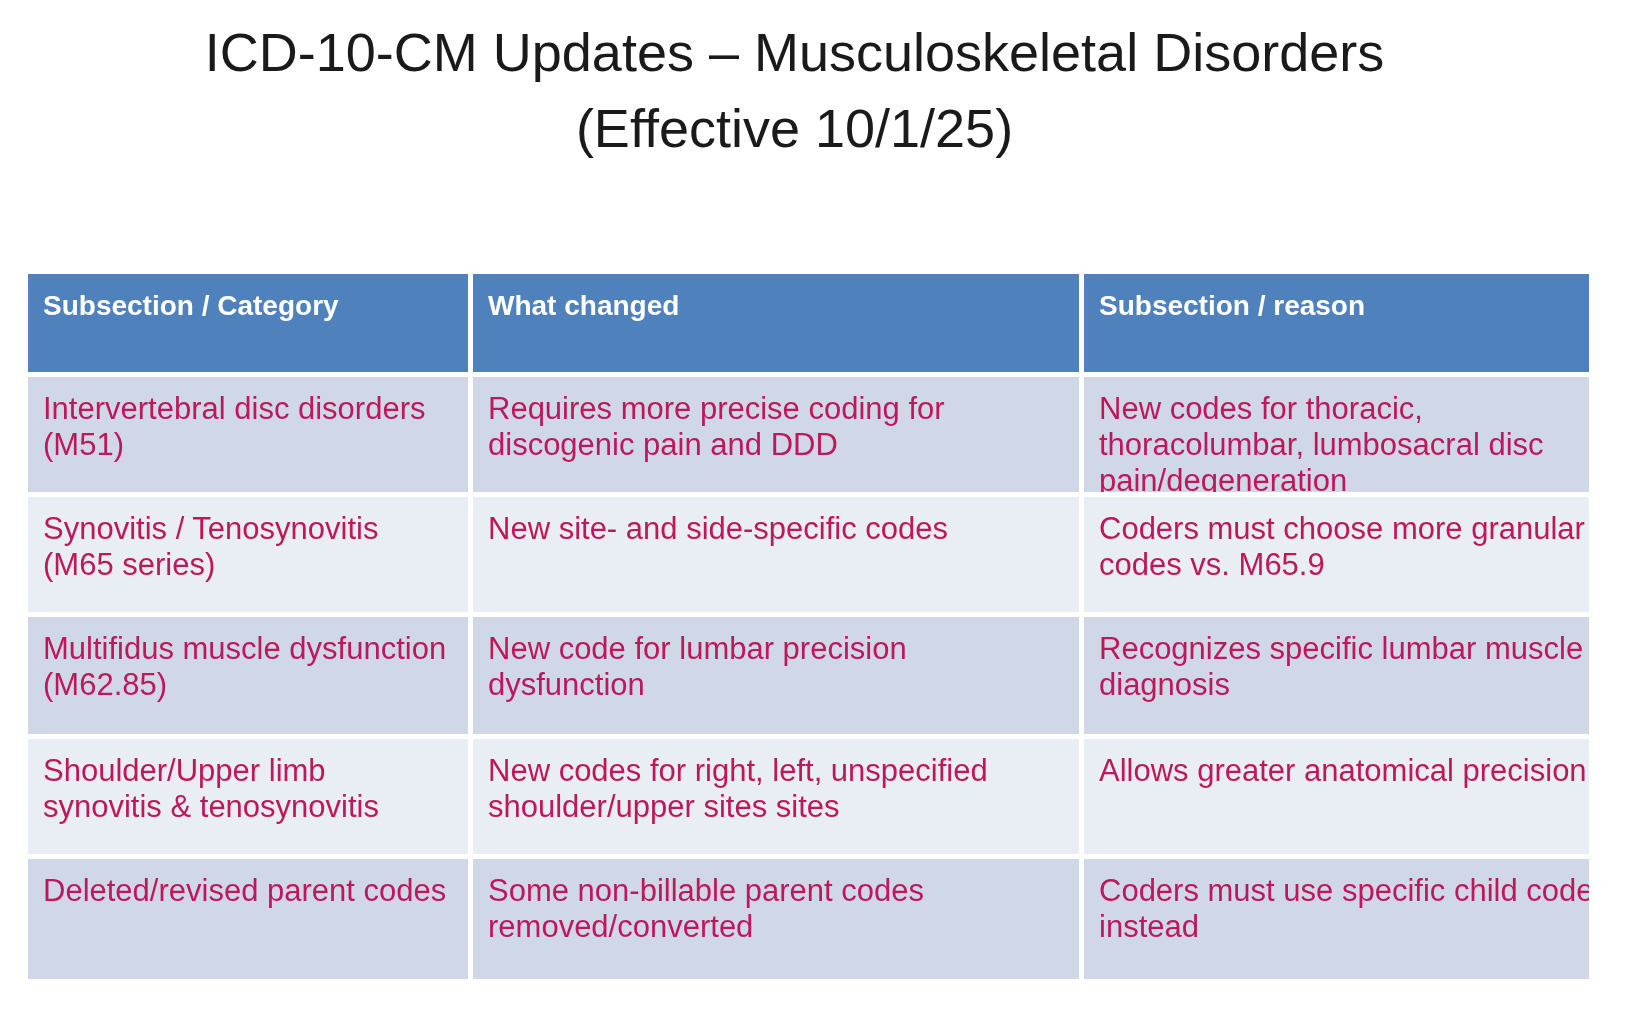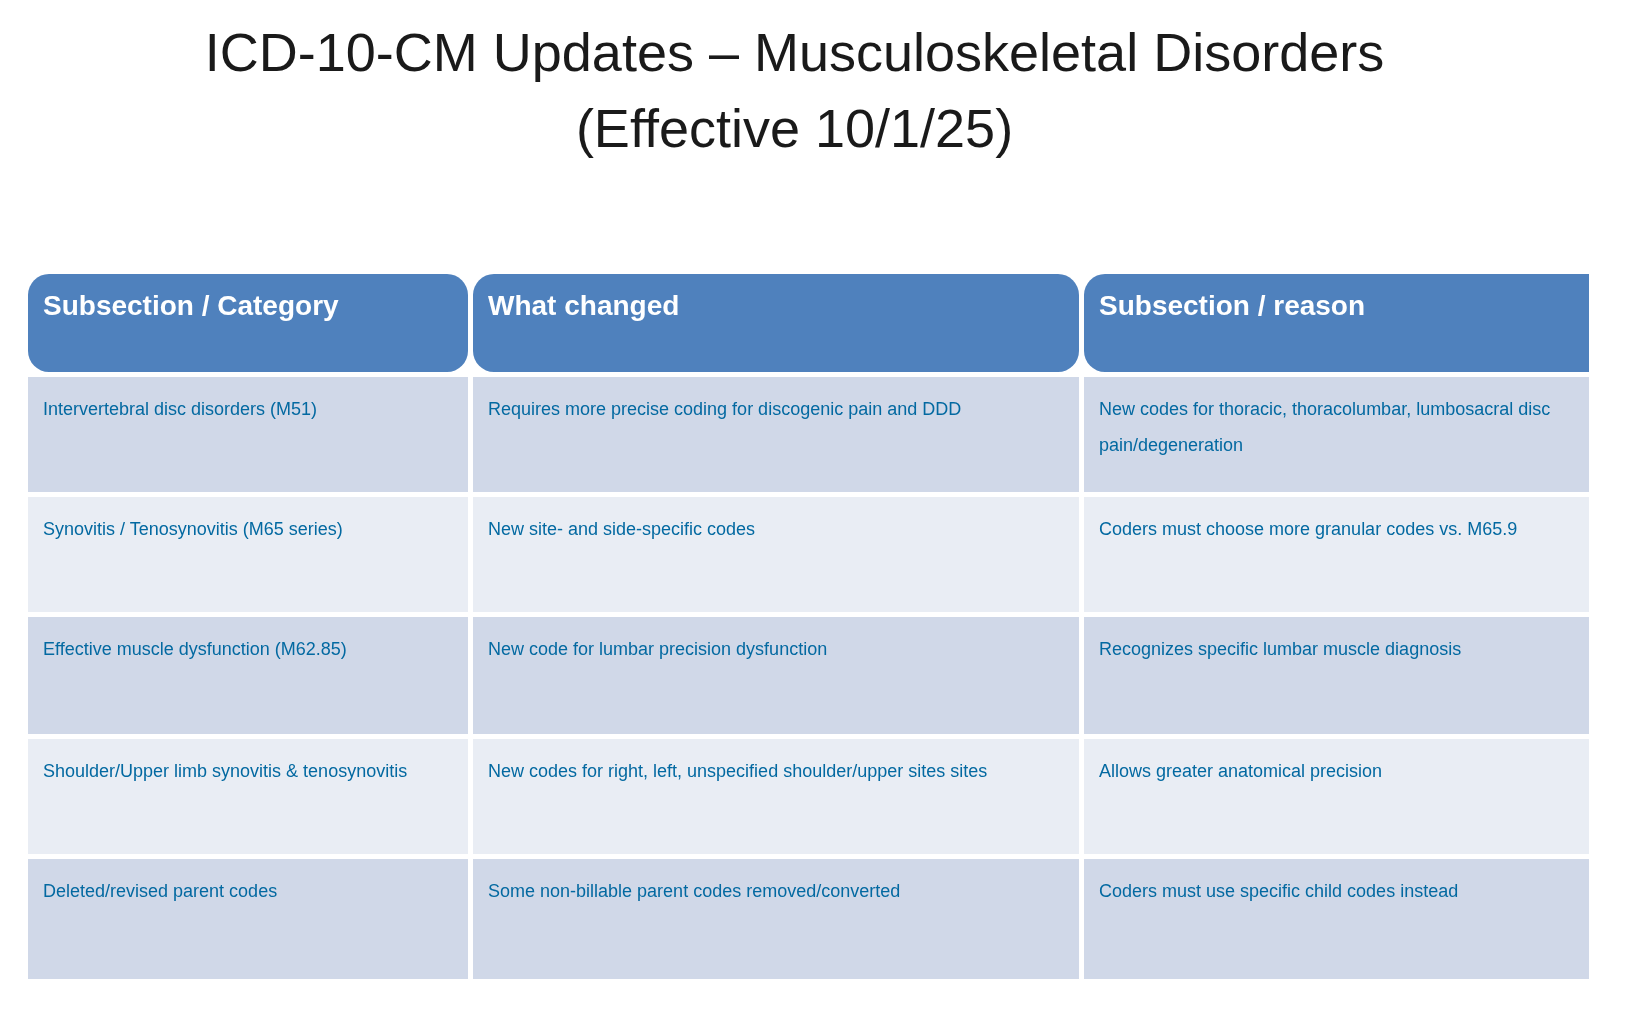--- a/index.html
+++ b/index.html
@@ -33,31 +33,30 @@
     width: 1597px;
     display: grid;
     grid-template-columns: 440px 606px 541px;
     grid-template-rows: 98px 115px 115px 117px 115px 120px;
     gap: 5px;
     background: #ffffff;
   }
   .cell {
     box-sizing: border-box;
     padding: 14px 16px 8px 15px;
-    font-size: 18px;
+    font-size: 31px;
     line-height: 36px;
-    color: #0369a1;
+    color: #be185d;
     overflow: hidden;
   }
   .cell.header {
     background: #4f81bd;
     color: #ffffff;
     font-weight: 700;
     font-size: 28px;
-    border-radius: 21px;
   }
   .cell.band-a { background: #d0d8e8; }
   .cell.band-b { background: #e9edf4; }
 </style>
 </head>
 <body>
 
 <div class="slide">
 
   <div class="slide-title">
@@ -72,21 +71,21 @@
     <div class="cell header">Subsection / reason</div>
 
     <div class="cell band-a">Intervertebral disc disorders (M51)</div>
     <div class="cell band-a">Requires more precise coding for discogenic pain and DDD</div>
     <div class="cell band-a">New codes for thoracic, thoracolumbar, lumbosacral disc pain/degeneration</div>
 
     <div class="cell band-b">Synovitis / Tenosynovitis (M65 series)</div>
     <div class="cell band-b">New site- and side-specific codes</div>
     <div class="cell band-b">Coders must choose more granular codes vs. M65.9</div>
 
-    <div class="cell band-a">Effective muscle dysfunction (M62.85)</div>
+    <div class="cell band-a">Multifidus muscle dysfunction (M62.85)</div>
     <div class="cell band-a">New code for lumbar precision dysfunction</div>
     <div class="cell band-a">Recognizes specific lumbar muscle diagnosis</div>
 
     <div class="cell band-b">Shoulder/Upper limb synovitis &amp; tenosynovitis</div>
     <div class="cell band-b">New codes for right, left, unspecified shoulder/upper sites sites</div>
     <div class="cell band-b">Allows greater anatomical precision</div>
 
     <div class="cell band-a">Deleted/revised parent codes</div>
     <div class="cell band-a">Some non-billable parent codes removed/converted</div>
     <div class="cell band-a">Coders must use specific child codes instead</div>

